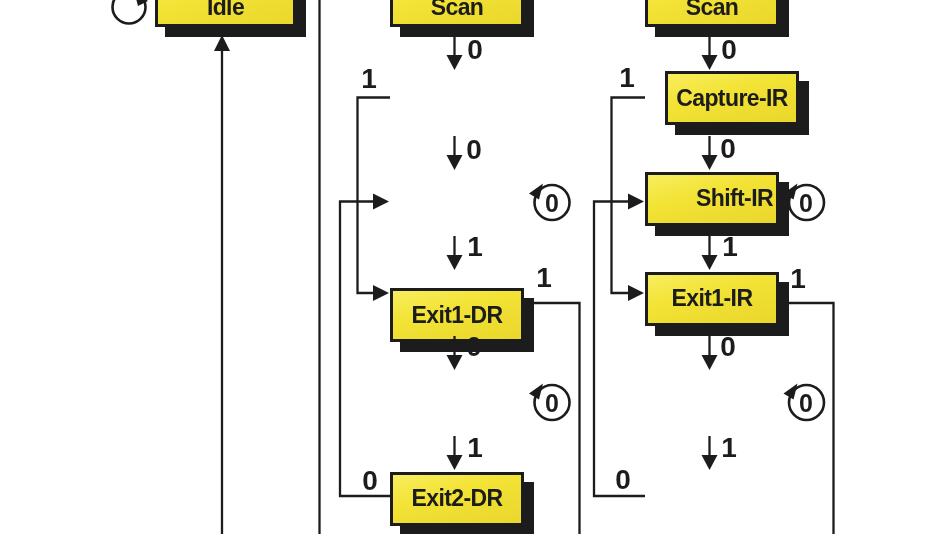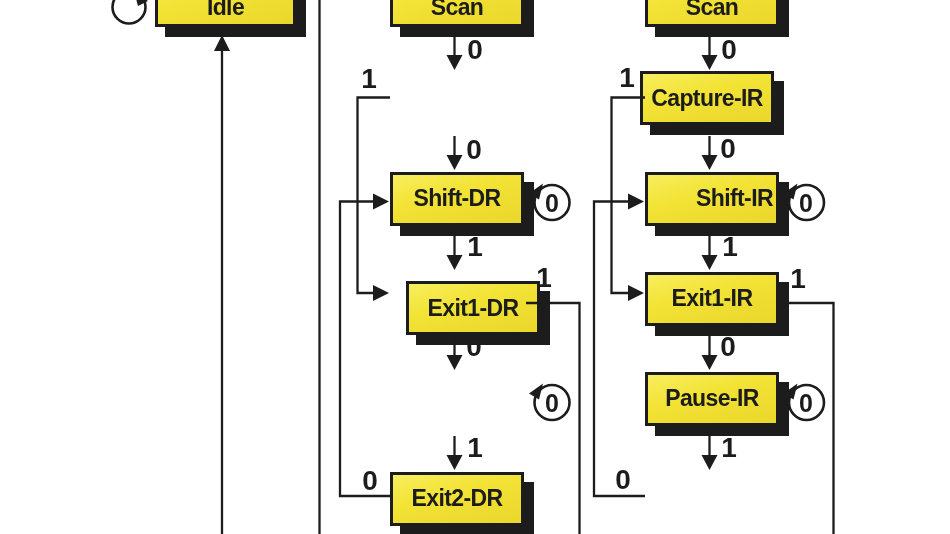--- a/index.html
+++ b/index.html
@@ -88,29 +88,27 @@
       <polygon points="529,393.5 543,383.5 539,399.5"></polygon>
       <polygon points="783.5,193.5 797.5,183.5 793.5,199.5"></polygon>
       <polygon points="783.5,393.5 797.5,383.5 793.5,399.5"></polygon>
       <polygon points="148,1 134,-9 138,6"></polygon>
     </g>
   </svg>
 
   <div class="state-box idle cut-top" style="left:155px;top:-27px;">Idle</div>
 
   <div class="state-box cut-top" style="left:390px;top:-27px;">Scan</div>
-  <div class="state-box" style="left:390px;top:171.5px;">Shift-DR</div>
-  <div class="state-box" style="left:390px;top:281px;margin-left:16px;">Exit1-DR</div>
+  <div class="state-box" style="left:390px;top:288px;">Exit1-DR</div>
   <div class="state-box" style="left:390px;top:471.5px;">Exit2-DR</div>
 
   <div class="state-box cut-top" style="left:645px;top:-27px;">Scan</div>
-  <div class="state-box" style="left:640px;top:71px;">Capture-IR</div>
+  <div class="state-box" style="left:665px;top:71px;">Capture-IR</div>
   <div class="state-box" style="left:645px;top:171.5px;padding-left:45px;">Shift-IR</div>
   <div class="state-box" style="left:645px;top:271.5px;">Exit1-IR</div>
-  <div class="state-box" style="left:645px;top:371.5px;">Pause-IR</div>
 
   <span class="edge-label" style="left:475px;top:50px;">0</span>
   <span class="edge-label" style="left:474px;top:150px;">0</span>
   <span class="edge-label" style="left:475px;top:247px;">1</span>
   <span class="edge-label" style="left:474px;top:347px;">0</span>
   <span class="edge-label" style="left:475px;top:448px;">1</span>
   <span class="edge-label" style="left:369px;top:79px;">1</span>
   <span class="edge-label" style="left:370px;top:481px;">0</span>
   <span class="edge-label" style="left:544px;top:278px;">1</span>
   <span class="edge-label loop-label" style="left:552px;top:203px;">0</span>

